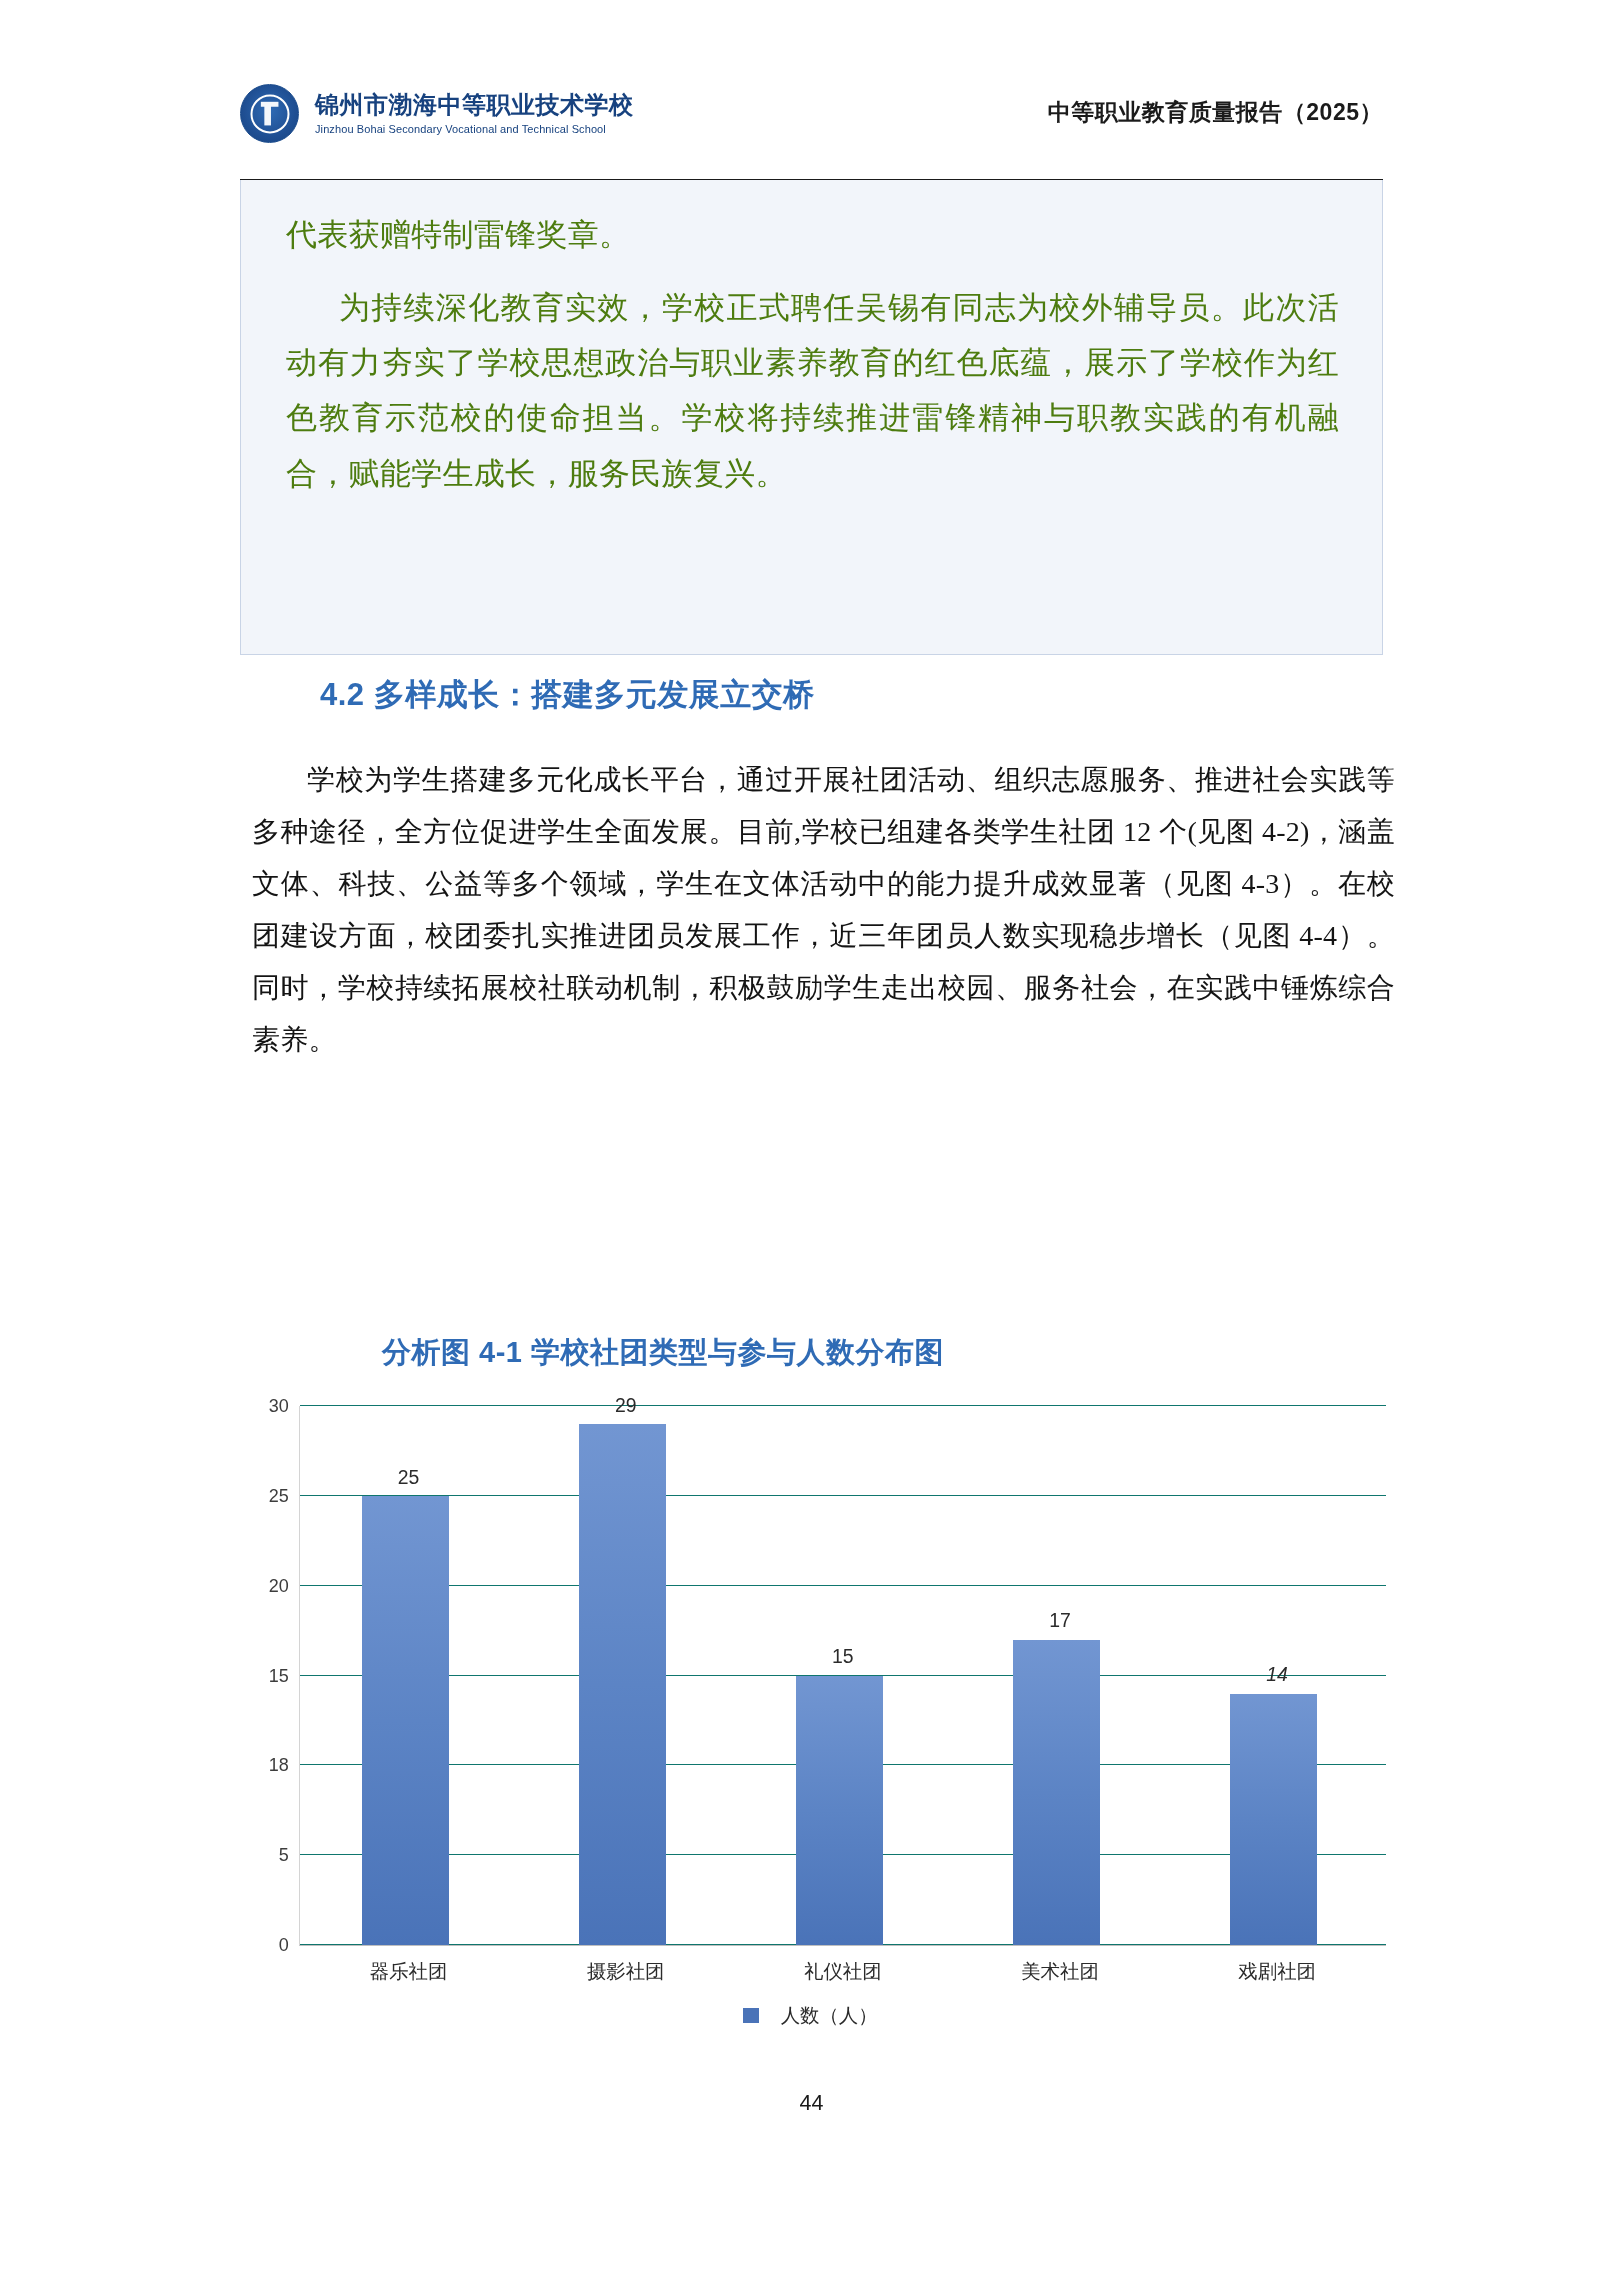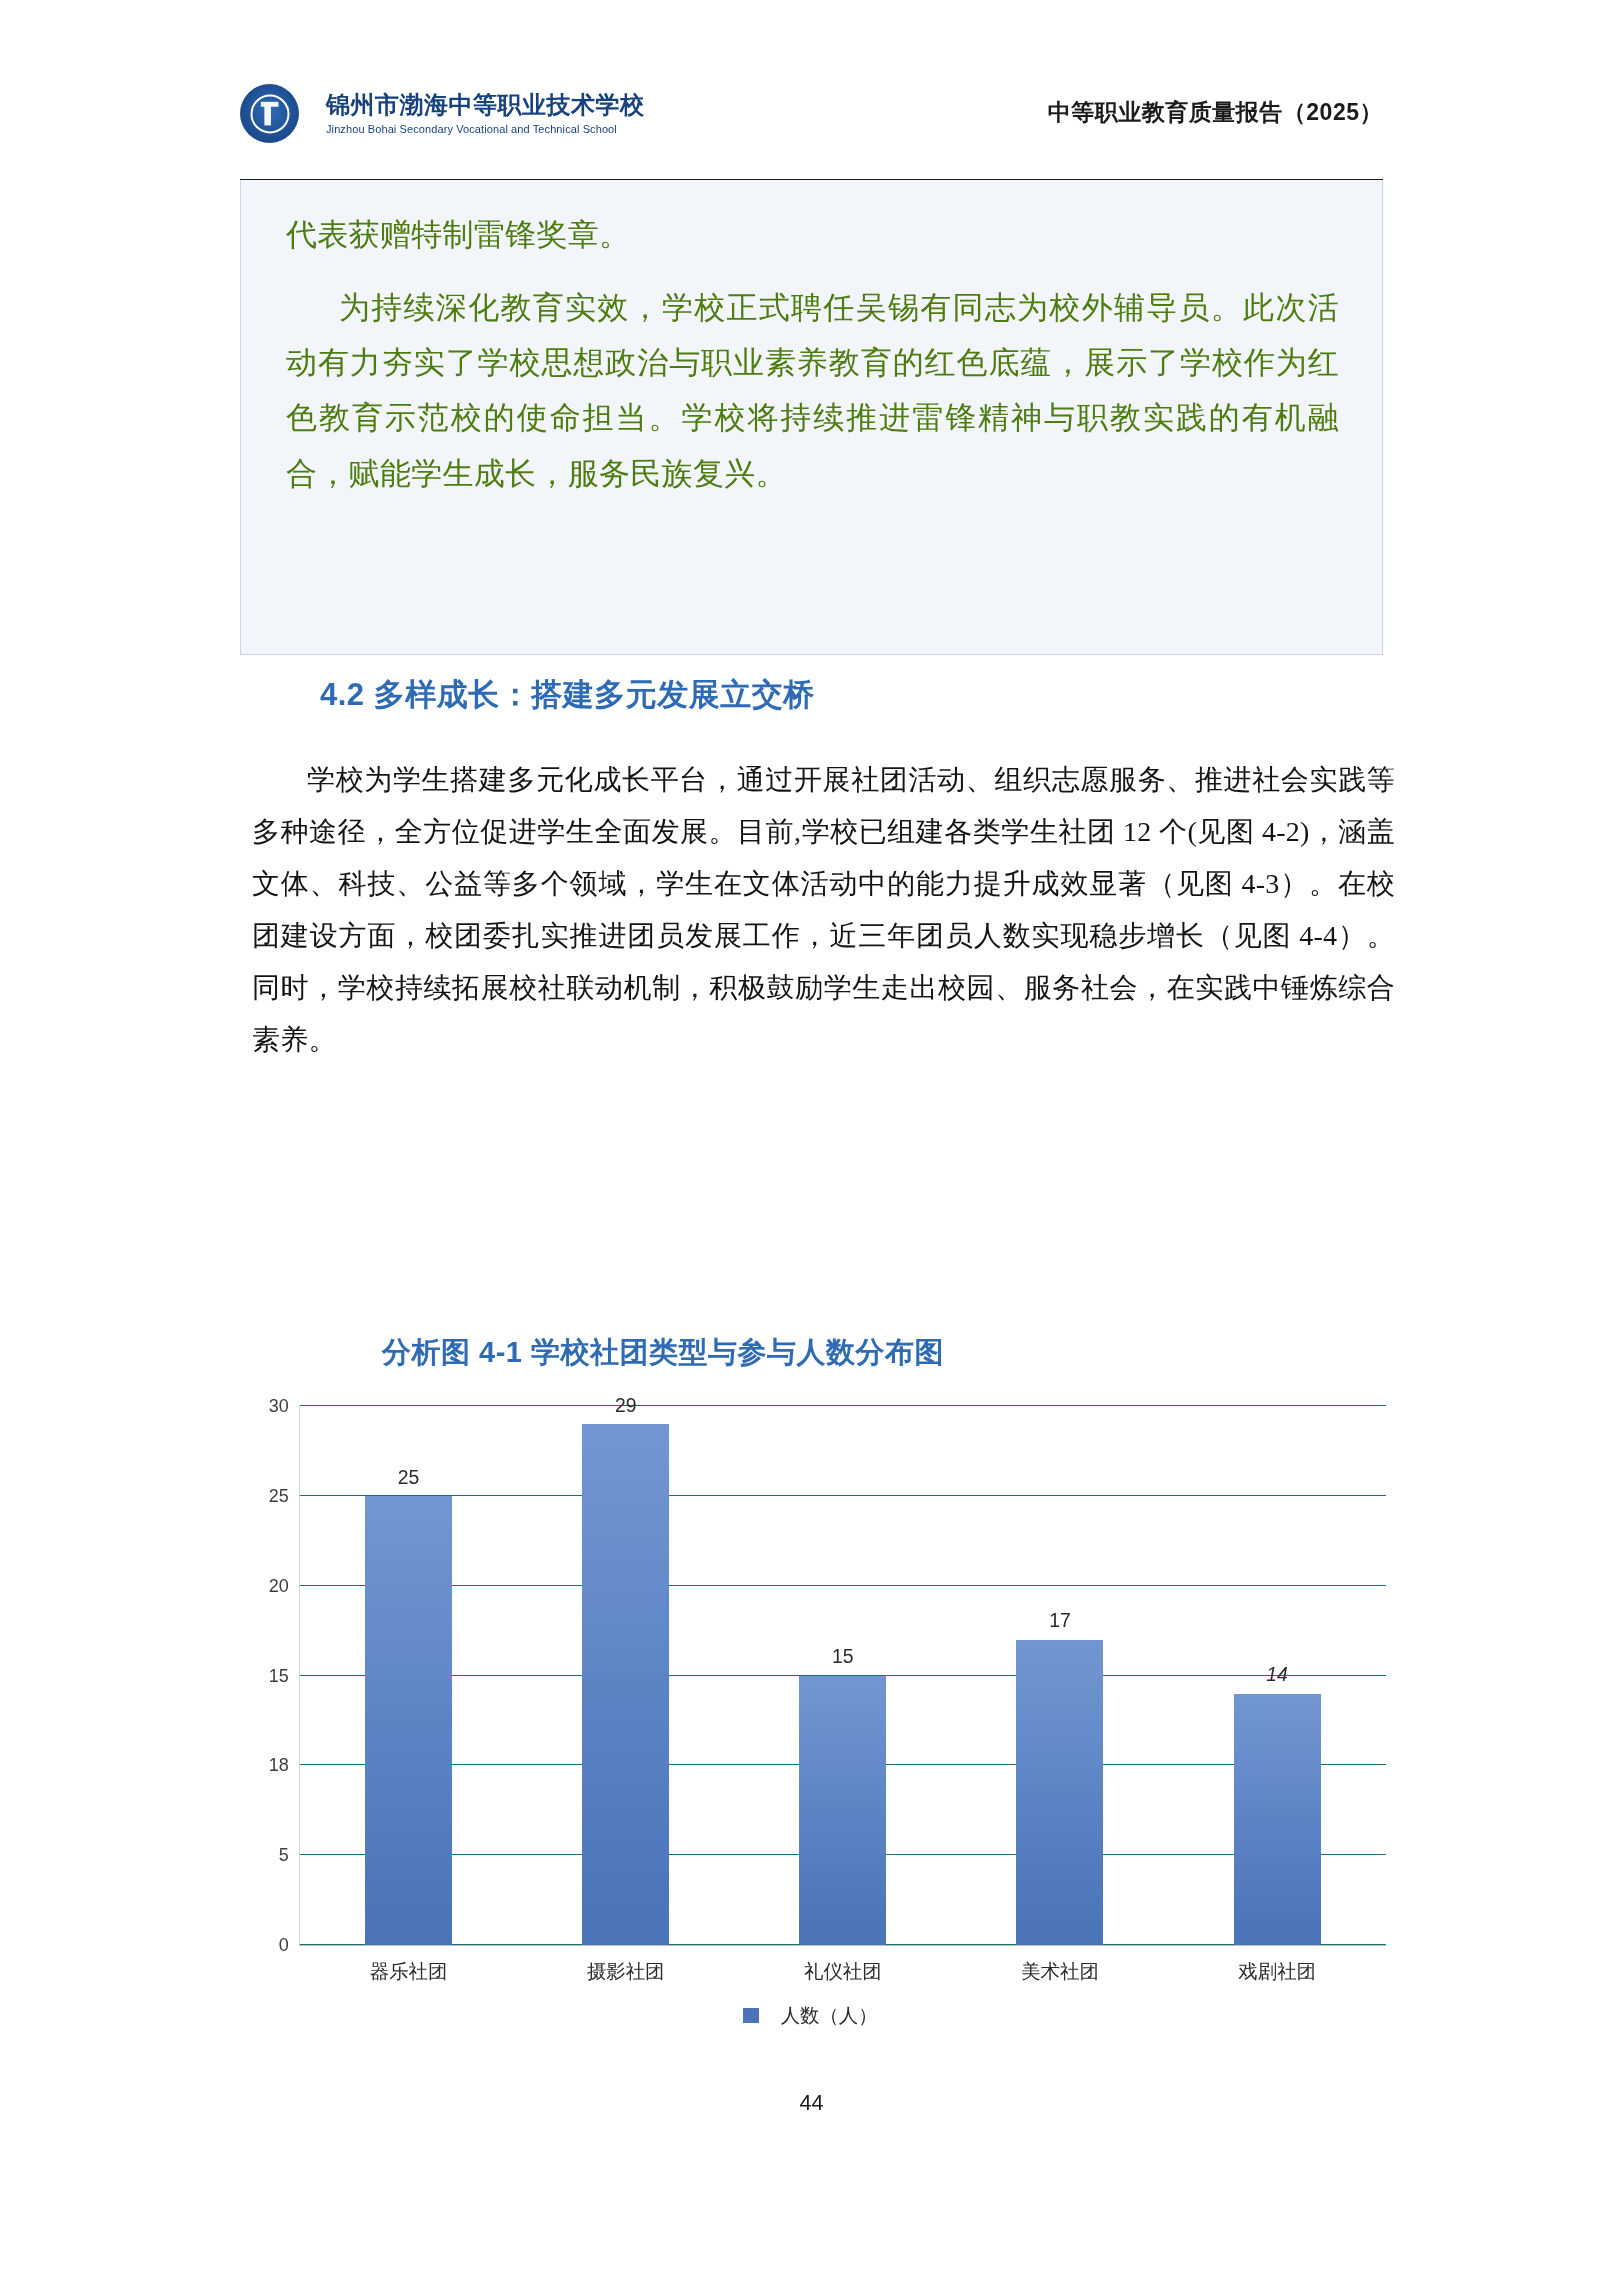--- a/index.html
+++ b/index.html
@@ -28,21 +28,21 @@
     top: 84px;
     width: 1143px;
     height: 77px;
   }
   .header-left {
     position: absolute;
     left: 0;
     top: 0;
     display: flex;
     align-items: center;
-    gap: 27px;
+    gap: 16px;
   }
   .logo {
     width: 59px;
     height: 59px;
     border-radius: 50%;
     background: radial-gradient(circle at 50% 45%, #2f6bb5 0%, #1f4f93 60%, #17427f 100%);
     position: relative;
     flex: 0 0 auto;
     border: 1.5px solid #1a4b8c;
     box-sizing: border-box;
@@ -228,21 +228,21 @@
     top: 0;
     display: flex;
     align-items: flex-end;
     justify-content: space-around;
   }
   .bar-wrap {
     position: relative;
     width: 80px;
     display: flex;
     flex-direction: column;
-    align-items: center;
+    align-items: flex-end;
     justify-content: flex-end;
     height: 100%;
   }
   .bar {
     width: 87px;
     background: linear-gradient(180deg, #6f94cf 0%, #5b83c4 45%, #4a73b8 100%);
   }
   .bar-value {
     position: absolute;
     left: 50%;

